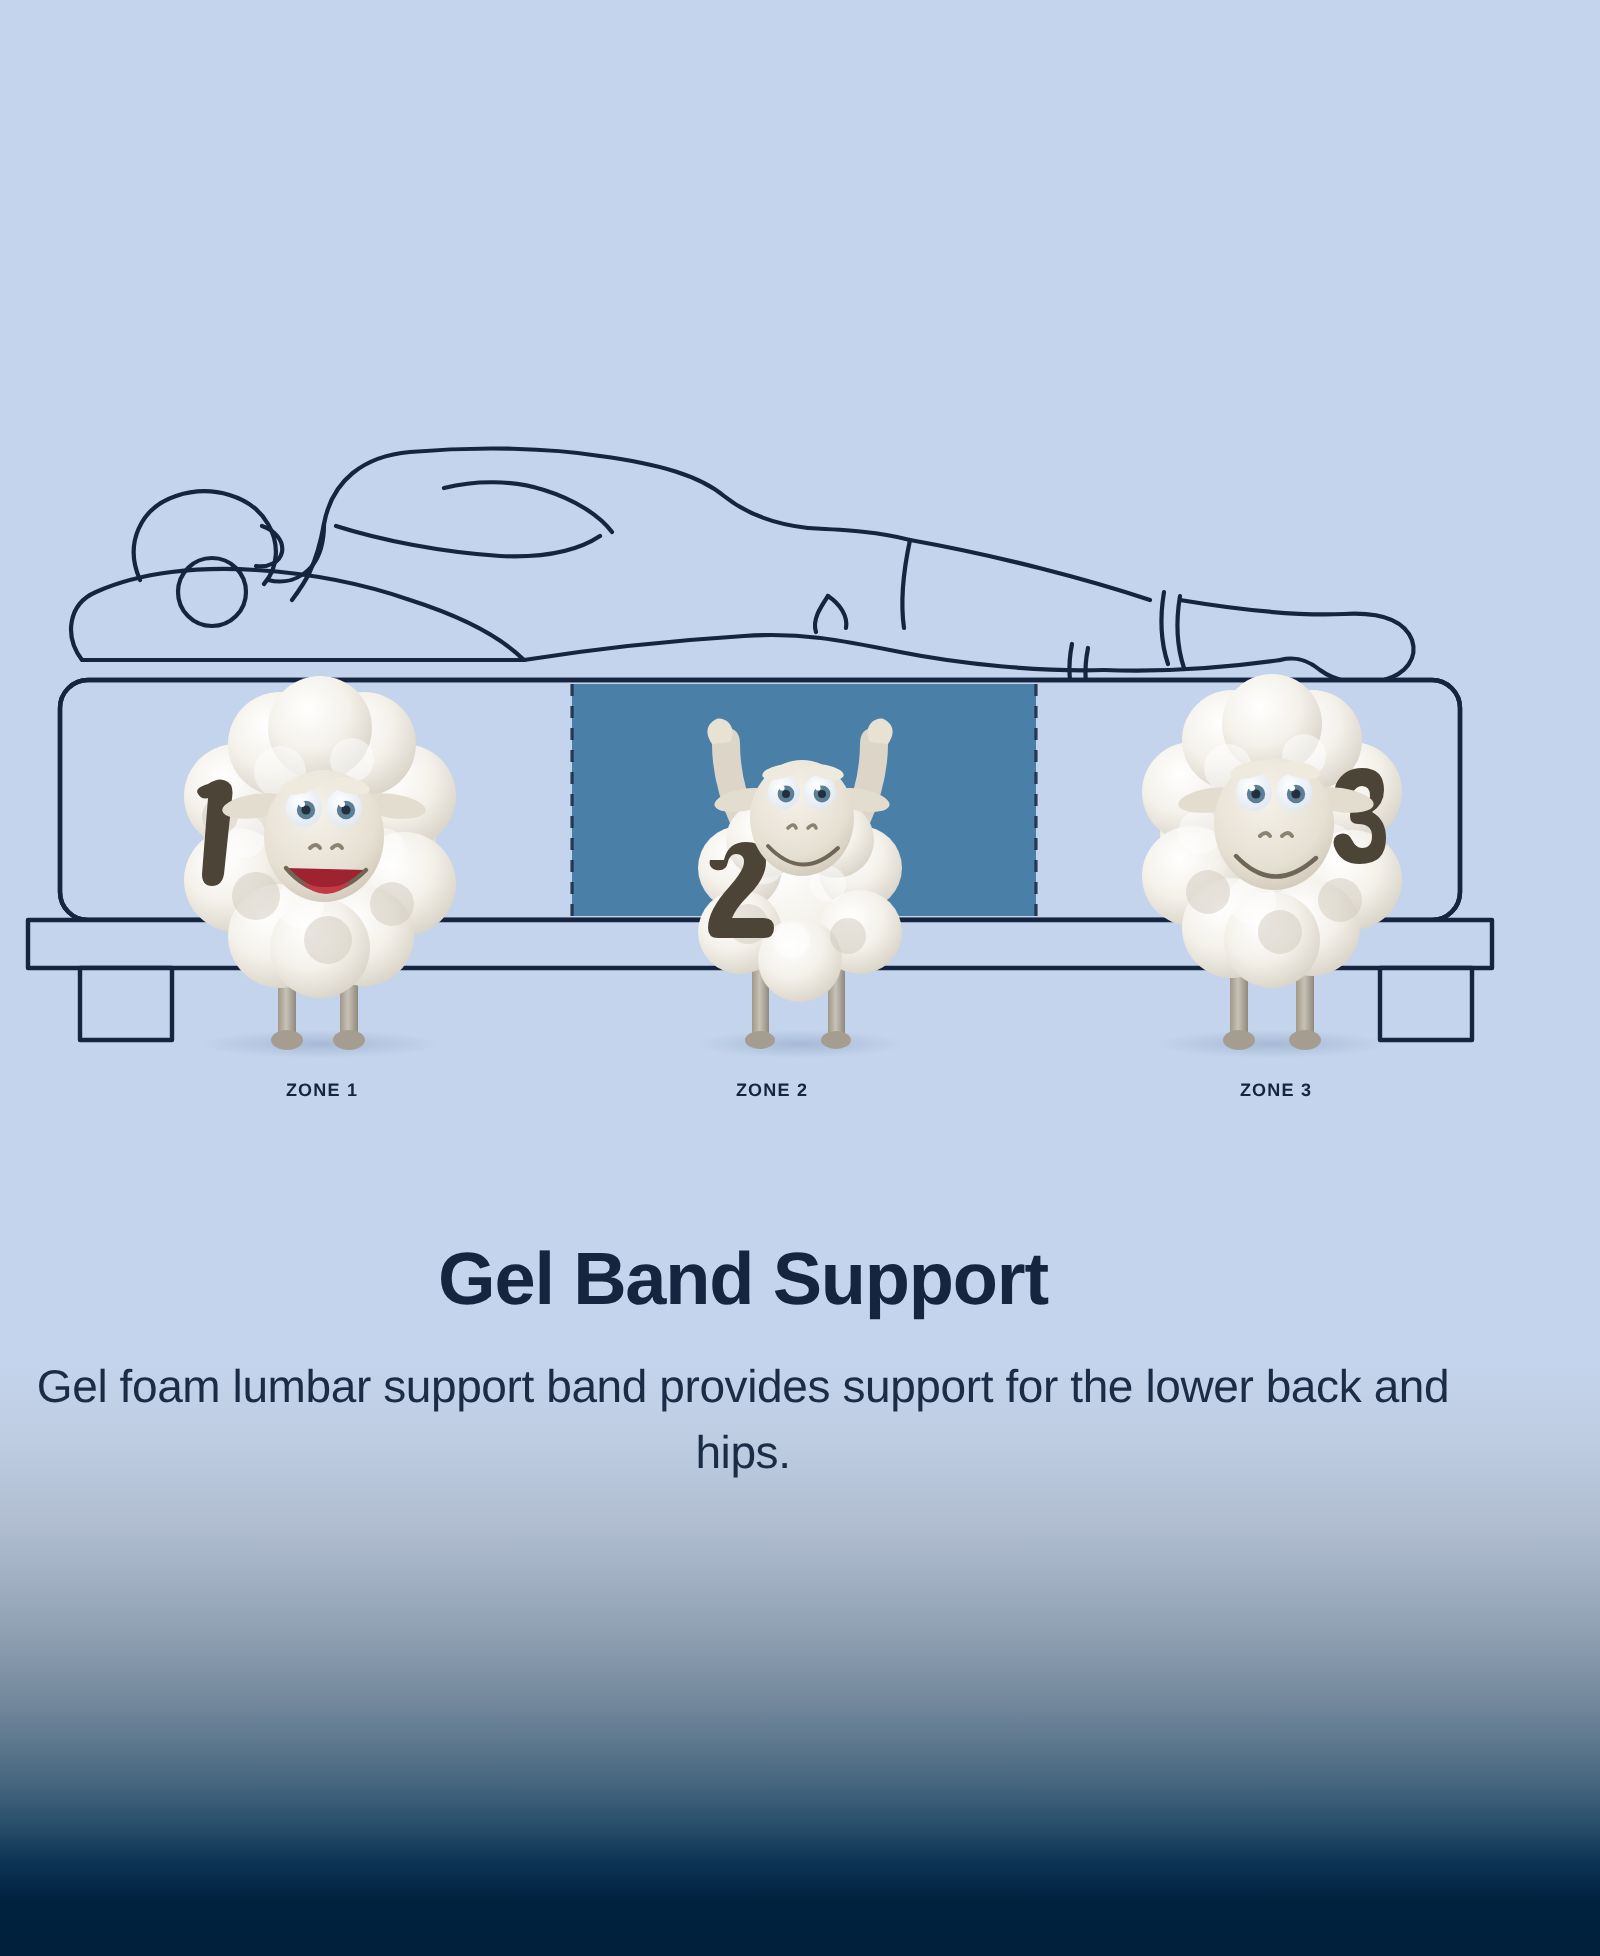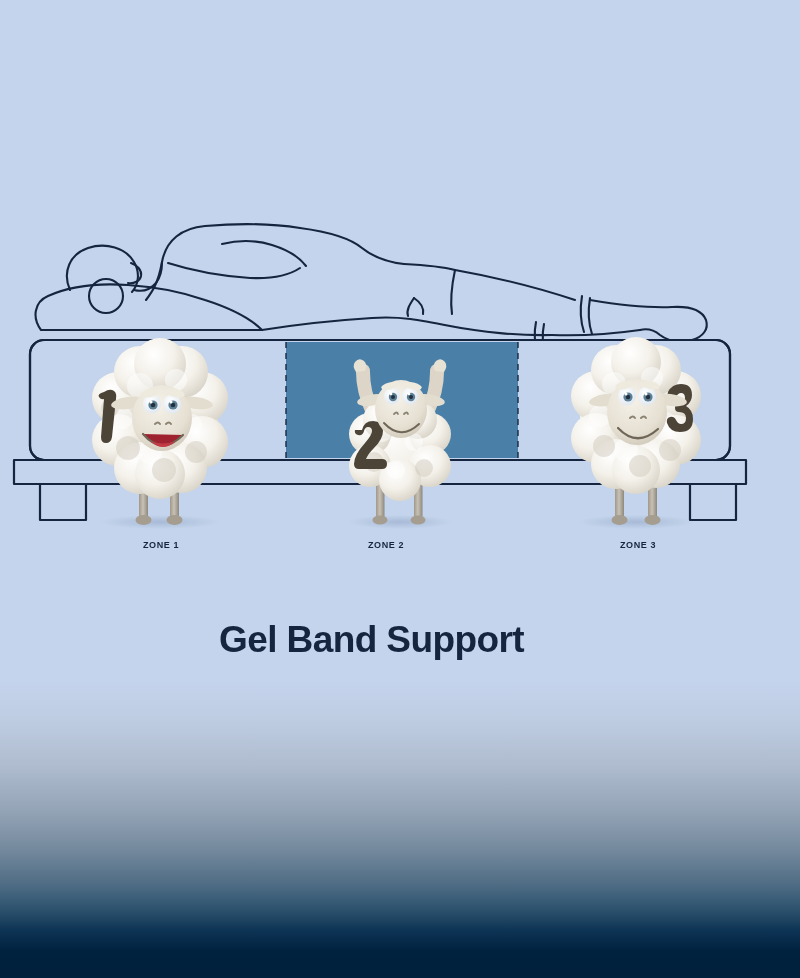--- a/index.html
+++ b/index.html
@@ -421,15 +421,16 @@
   </div>
 
   <div id="zone-labels">
     <div class="zone-label" id="zone-label-1">ZONE 1</div>
     <div class="zone-label" id="zone-label-2">ZONE 2</div>
     <div class="zone-label" id="zone-label-3">ZONE 3</div>
   </div>
 
   <div id="text-block">
     <h2 id="headline">Gel Band Support</h2>
+    <p id="subtext">Gel foam lumbar support band provides support for the lower back and hips.</p>
   </div>
 
 </div>
 
 </body></html>

